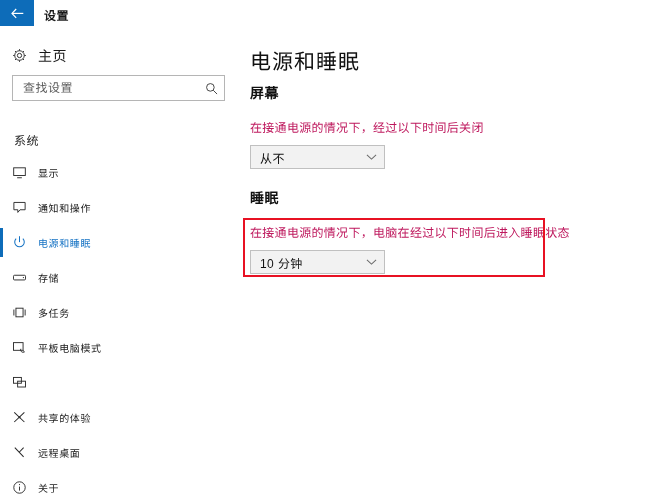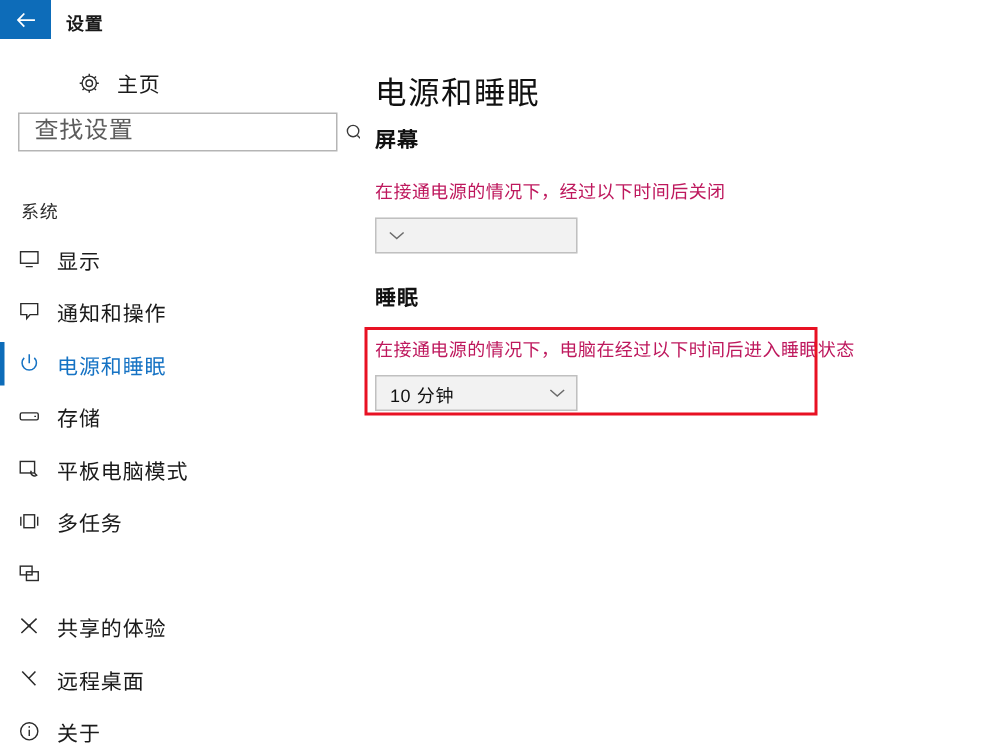--- a/index.html
+++ b/index.html
@@ -55,21 +55,20 @@
     background: #ffffff;
   }
 
   .home-row {
     position: absolute;
     left: 0; top: 14px;
     width: 224px; height: 28px;
     display: flex;
     align-items: center;
     cursor: pointer;
-    padding-left: 40px;
   }
   .home-row .ico {
     width: 38px;
     display: flex;
     align-items: center;
     justify-content: center;
     color: #2b2b2b;
   }
   .home-row .label {
     font-size: 14px;
@@ -86,21 +85,21 @@
     display: flex;
     align-items: center;
     cursor: text;
   }
   .search-box input {
     flex: 1;
     border: none;
     outline: none;
     background: transparent;
     font-family: inherit;
-    font-size: 16px;
+    font-size: 12px;
     color: #303030;
     padding-left: 10px;
     letter-spacing: .5px;
   }
   .search-box input::placeholder { color: #5c5c5c; opacity: 1; }
   .search-icon {
     width: 26px;
     display: flex;
     align-items: center;
     justify-content: center;
@@ -136,21 +135,21 @@
   }
   .nav-item.selected .accent { background: #0d6cb9; }
   .nav-item .ico {
     width: 38px;
     display: flex;
     align-items: center;
     justify-content: center;
     color: #2b2b2b;
   }
   .nav-item .label {
-    font-size: 14px;
+    font-size: 10px;
     color: #1a1a1a;
     letter-spacing: .6px;
   }
   .nav-item.selected .ico,
   .nav-item.selected .label { color: #1673c4; }
 
   
   .content {
     position: absolute;
     left: 240px; top: 27px;
@@ -298,36 +297,36 @@
           <path d="M11.6 8.1 h1.2"></path>
         </svg>
       </span>
       <span class="label">存储</span>
     </li>
 
     <li class="nav-item">
       <span class="accent"></span>
       <span class="ico">
         <svg width="15" height="15" viewBox="0 0 16 16" fill="none" stroke="currentColor" stroke-width="1">
+          <rect x="4.2" y="3.4" width="7.6" height="9.2"></rect>
+          <path d="M2 4.8 V11.2 M14 4.8 V11.2"></path>
+        </svg>
+      </span>
+      <span class="label">多任务</span>
+    </li>
+
+    <li class="nav-item">
+      <span class="accent"></span>
+      <span class="ico">
+        <svg width="15" height="15" viewBox="0 0 16 16" fill="none" stroke="currentColor" stroke-width="1">
           <rect x="1.6" y="2.8" width="10.2" height="8.2"></rect>
           <path d="M9.4 9.4 a2.6 2.6 0 0 0 3.9 3.2 l-1.5 -1.4"></path>
         </svg>
       </span>
       <span class="label">平板电脑模式</span>
-    </li>
-
-    <li class="nav-item">
-      <span class="accent"></span>
-      <span class="ico">
-        <svg width="15" height="15" viewBox="0 0 16 16" fill="none" stroke="currentColor" stroke-width="1">
-          <rect x="4.2" y="3.4" width="7.6" height="9.2"></rect>
-          <path d="M2 4.8 V11.2 M14 4.8 V11.2"></path>
-        </svg>
-      </span>
-      <span class="label">多任务</span>
     </li>
 
     <li class="nav-item">
       <span class="accent"></span>
       <span class="ico">
         <svg width="15" height="15" viewBox="0 0 16 16" fill="none" stroke="currentColor" stroke-width="1">
           <rect x="1.6" y="2.6" width="8.4" height="6.2"></rect>
           <rect x="6" y="6.6" width="8.4" height="6.2"></rect>
         </svg>
       </span>
@@ -370,20 +369,21 @@
 </div>
 
 <div class="content">
 
   <div class="page-title">电源和睡眠</div>
 
   <div class="section-screen">
     <div class="section-title">屏幕</div>
     <div class="section-desc">在接通电源的情况下，经过以下时间后关闭</div>
     <div class="combobox">
+      <span class="value">从不</span>
       <span class="chev">
         <svg width="11" height="8" viewBox="0 0 12 8" fill="none" stroke="#6b6b6b" stroke-width="1.1">
           <path d="M1 1.8 L6 6.2 L11 1.8"></path>
         </svg>
       </span>
     </div>
   </div>
 
   <div class="section-sleep">
     <div class="section-title">睡眠</div>

